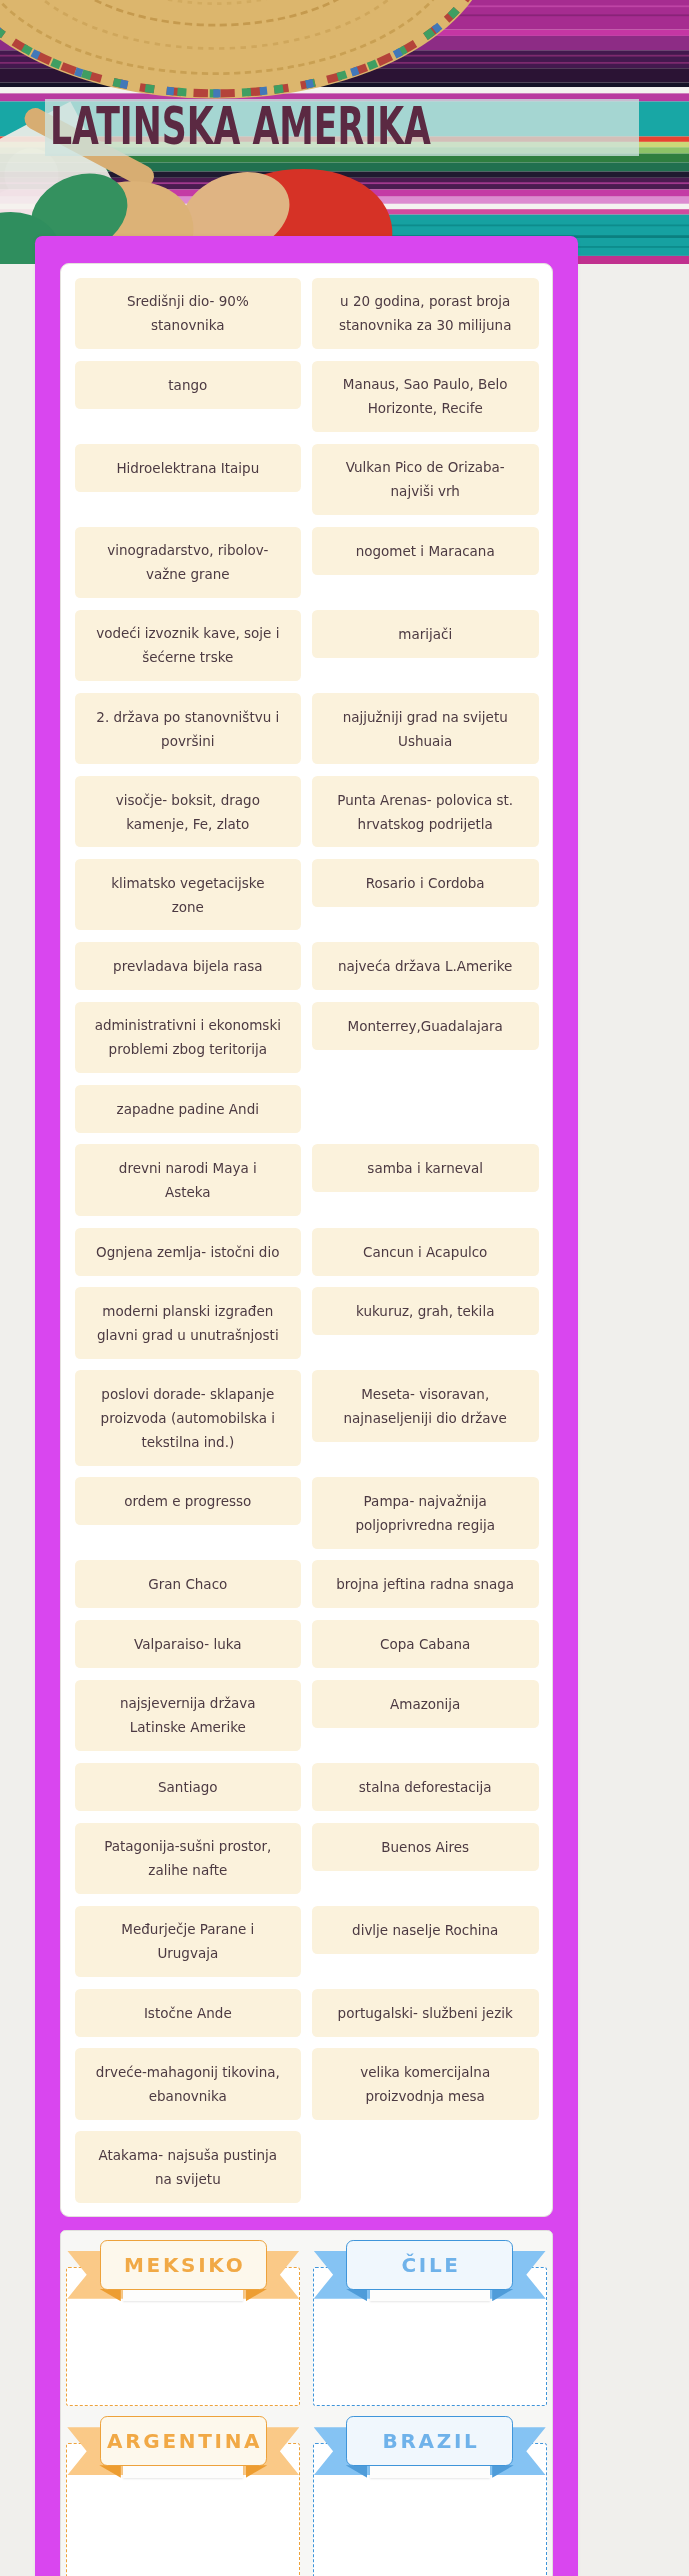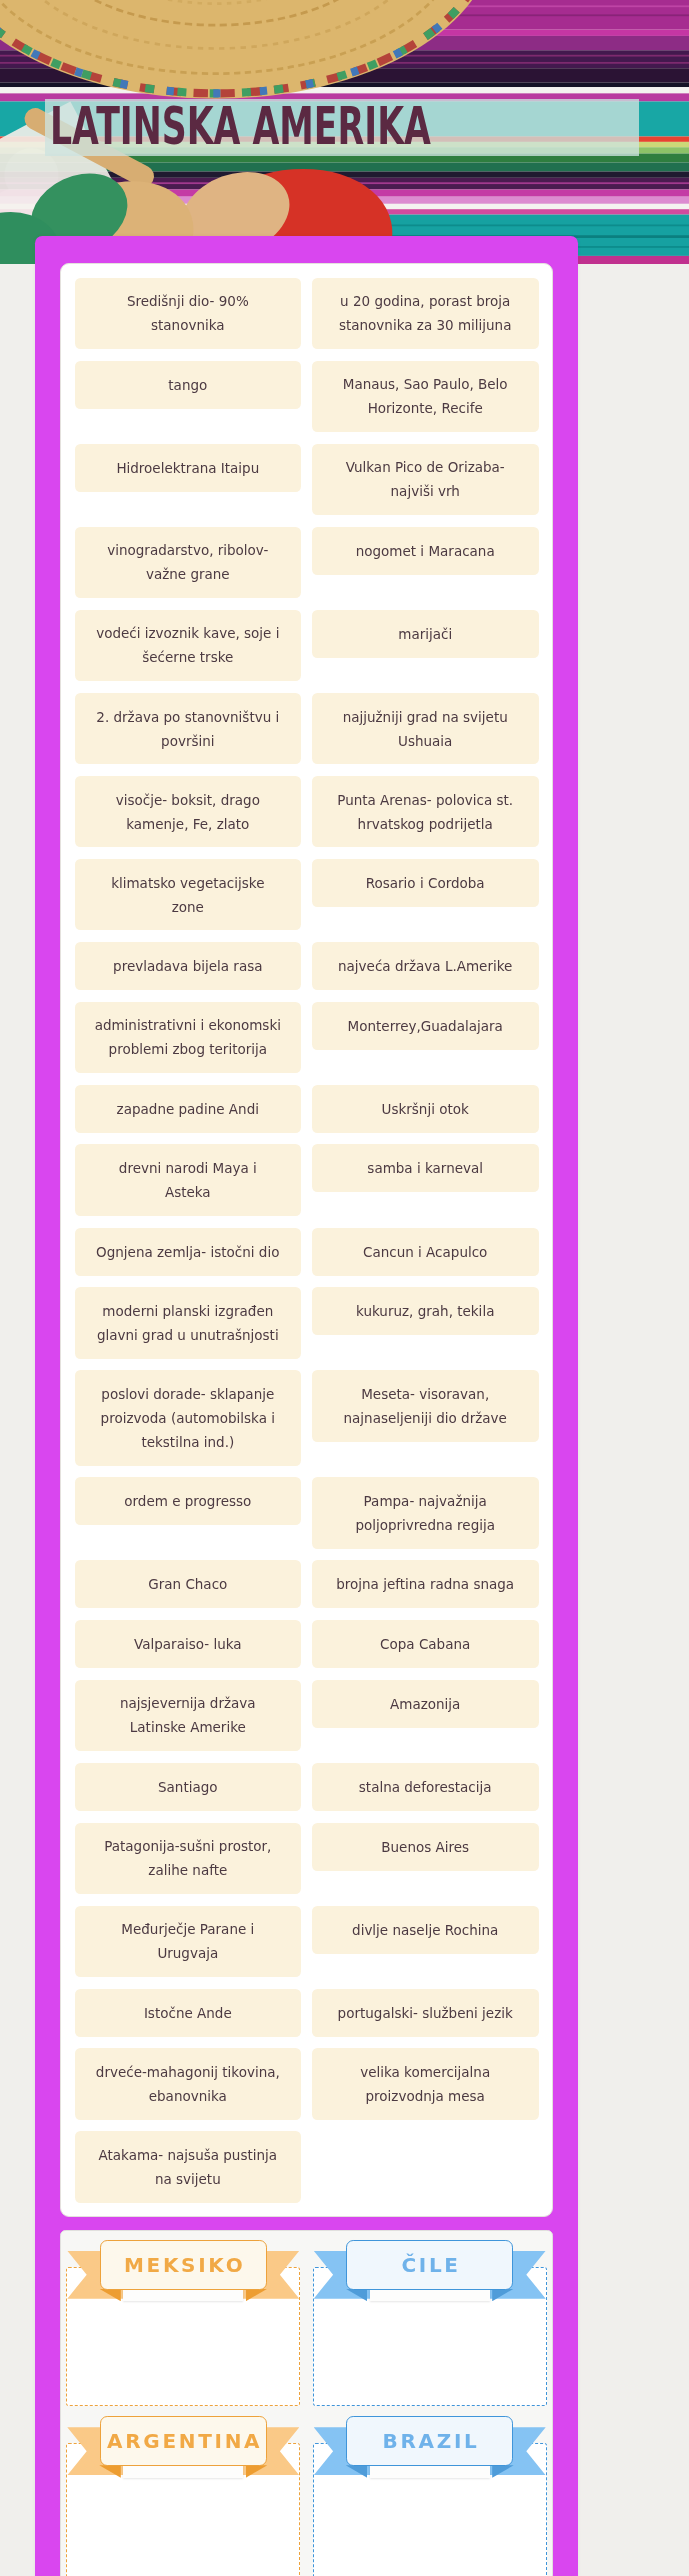--- a/index.html
+++ b/index.html
@@ -181,21 +181,20 @@
           <div class="card" style="grid-area: 1 / 2;">u 20 godina, porast broja stanovnika za 30 milijuna</div>
           <div class="card" style="grid-area: 2 / 2;">Manaus, Sao Paulo, Belo Horizonte, Recife</div>
           <div class="card" style="grid-area: 3 / 2;">Vulkan Pico de Orizaba-najviši vrh</div>
           <div class="card" style="grid-area: 4 / 2;">nogomet i Maracana</div>
           <div class="card" style="grid-area: 5 / 2;">marijači</div>
           <div class="card" style="grid-area: 6 / 2;">najjužniji grad na svijetu Ushuaia</div>
           <div class="card" style="grid-area: 7 / 2;">Punta Arenas- polovica st. hrvatskog podrijetla</div>
           <div class="card" style="grid-area: 8 / 2;">Rosario i Cordoba</div>
           <div class="card" style="grid-area: 9 / 2;">najveća država L.Amerike</div>
           <div class="card" style="grid-area: 10 / 2;">Monterrey,Guadalajara</div>
-          <div class="card" style="grid-area: 11 / 2;">Uskršnji otok</div>
           <div class="card" style="grid-area: 12 / 2;">samba i karneval</div>
           <div class="card" style="grid-area: 13 / 2;">Cancun i Acapulco</div>
           <div class="card" style="grid-area: 14 / 2;">kukuruz, grah, tekila</div>
           <div class="card" style="grid-area: 15 / 2;">Meseta- visoravan, najnaseljeniji dio države</div>
           <div class="card" style="grid-area: 16 / 2;">Pampa- najvažnija poljoprivredna regija</div>
           <div class="card" style="grid-area: 17 / 2;">brojna jeftina radna snaga</div>
           <div class="card" style="grid-area: 18 / 2;">Copa Cabana</div>
           <div class="card" style="grid-area: 19 / 2;">Amazonija</div>
           <div class="card" style="grid-area: 20 / 2;">stalna deforestacija</div>
           <div class="card" style="grid-area: 21 / 2;">Buenos Aires</div>

